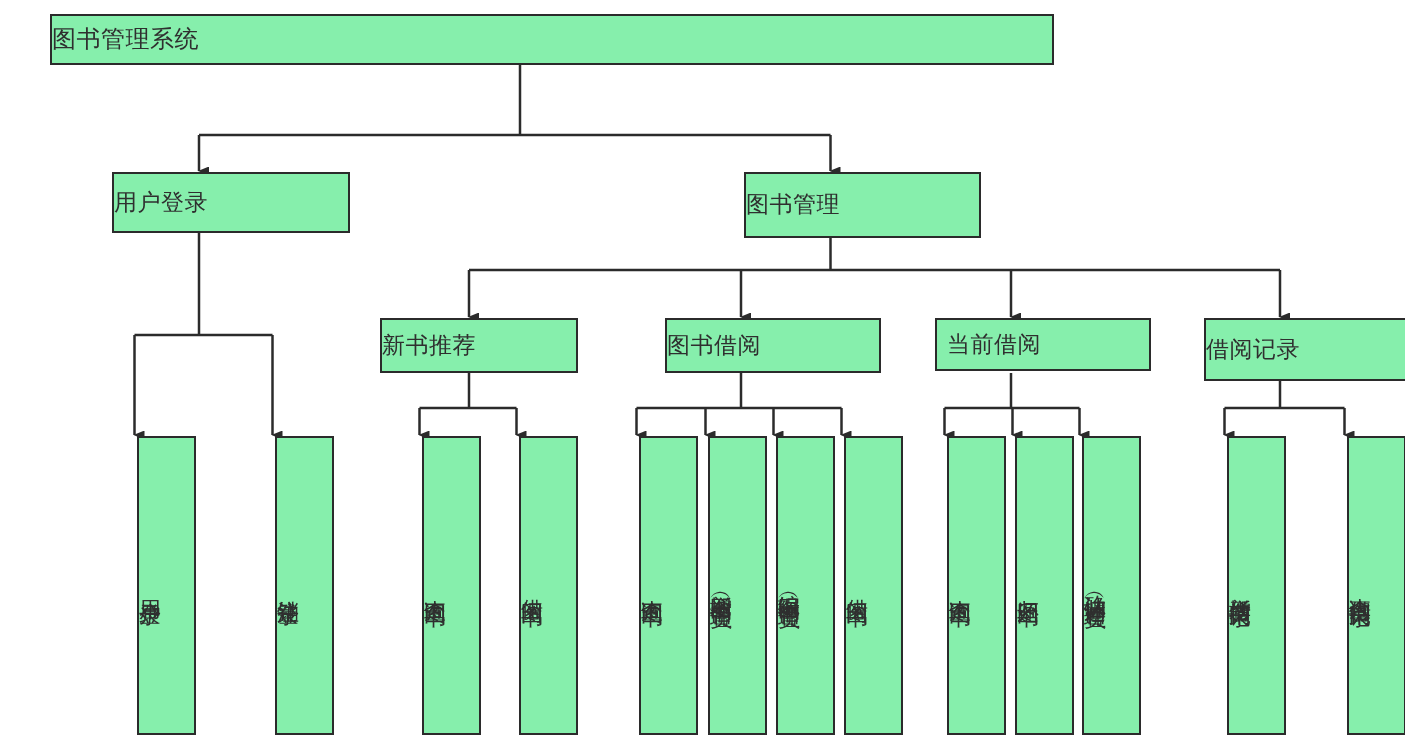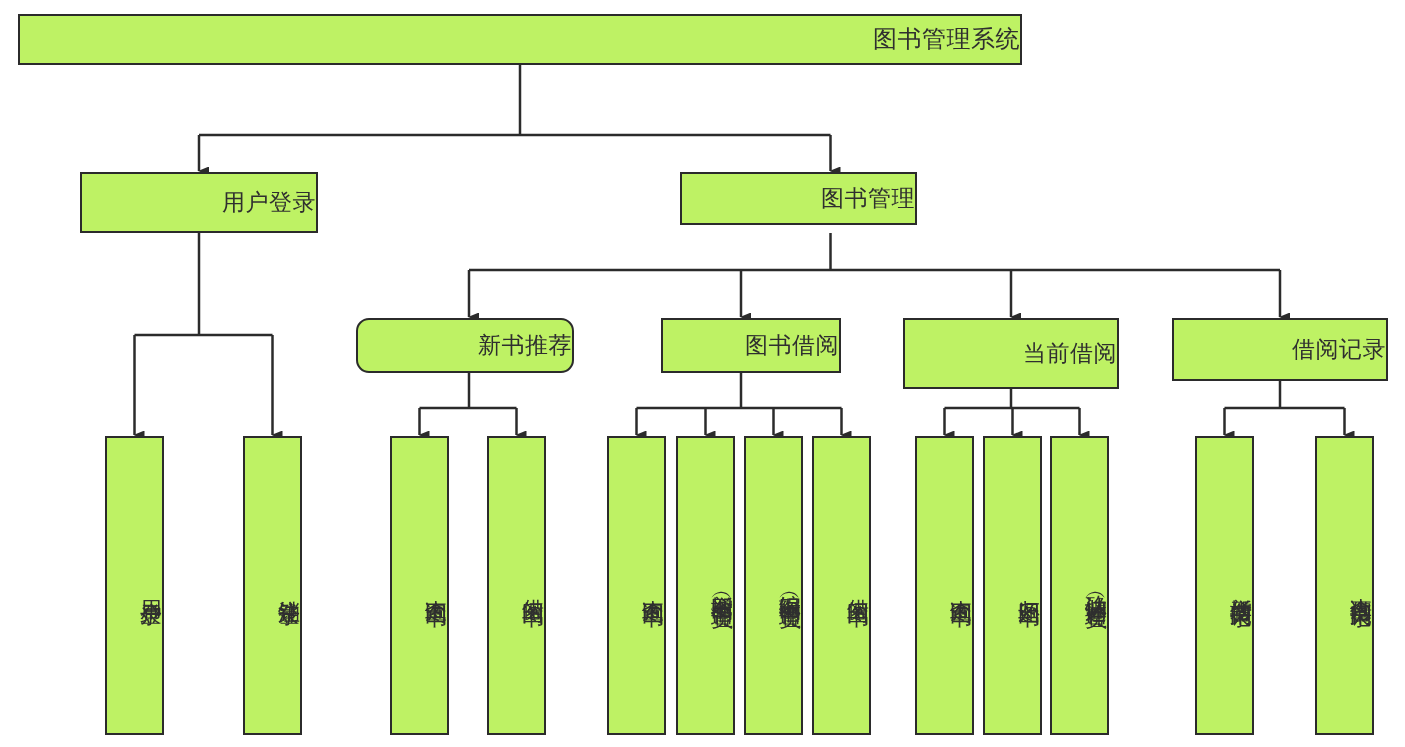--- a/index.html
+++ b/index.html
@@ -21,26 +21,27 @@
     position: absolute;
     left: 0;
     top: 0;
     width: 1405px;
     height: 747px;
     pointer-events: none;
   }
   .node {
     position: absolute;
     box-sizing: border-box;
-    background: #bef264;
+    background: #86efac;
     border: 2.5px solid #2b2b2b;
     display: flex;
     align-items: center;
-    justify-content: flex-end;
+    justify-content: flex-start;
     overflow: hidden;
+    margin-left: 32px;
   }
   .node .label {
     color: #2f2f2f;
     text-align: center;
     line-height: 1.18;
     letter-spacing: 0.5px;
   }
   .node.horiz .label {
     writing-mode: horizontal-tb;
     font-size: 23px;
@@ -108,30 +109,30 @@
         <line x1="1344.5" y1="408" x2="1344.5" y2="435" stroke="#2b2b2b" stroke-width="2.5" marker-end="url(#arrow)"></line>
       </g>
   </svg>
   <div id="node-layer">
       <div class="node horiz root" style="left: 18px; top: 14px; width: 1004px; height: 51px;">
         <span class="label">图书管理系统</span>
       </div>
       <div class="node horiz" style="left: 80px; top: 172px; width: 238px; height: 61px;">
         <span class="label">用户登录</span>
       </div>
-      <div class="node horiz" style="left: 680px; top: 172px; width: 237px; height: 53px;">
+      <div class="node horiz" style="left: 712px; top: 172px; width: 237px; height: 66px;">
         <span class="label">图书管理</span>
       </div>
-      <div class="node horiz" style="left: 356px; top: 318px; width: 218px; height: 55px; border-radius: 13px;">
+      <div class="node horiz" style="left: 348px; top: 318px; width: 198px; height: 55px;">
         <span class="label">新书推荐</span>
       </div>
-      <div class="node horiz" style="left: 661px; top: 318px; width: 180px; height: 55px; padding-left: 32px;">
+      <div class="node horiz" style="left: 633px; top: 318px; width: 216px; height: 55px;">
         <span class="label">图书借阅</span>
       </div>
-      <div class="node horiz" style="left: 903px; top: 318px; width: 216px; height: 71px;">
+      <div class="node horiz" style="left: 903px; top: 318px; width: 216px; height: 53px; padding-left: 10px;">
         <span class="label">当前借阅</span>
       </div>
       <div class="node horiz" style="left: 1172px; top: 318px; width: 216px; height: 63px;">
         <span class="label">借阅记录</span>
       </div>
       <div class="node vert" style="left: 105px; top: 436px; width: 59px; height: 299px;">
         <span class="label">用户登录</span>
       </div>
       <div class="node vert" style="left: 243px; top: 436px; width: 59px; height: 299px;">
         <span class="label">注销登录</span>

